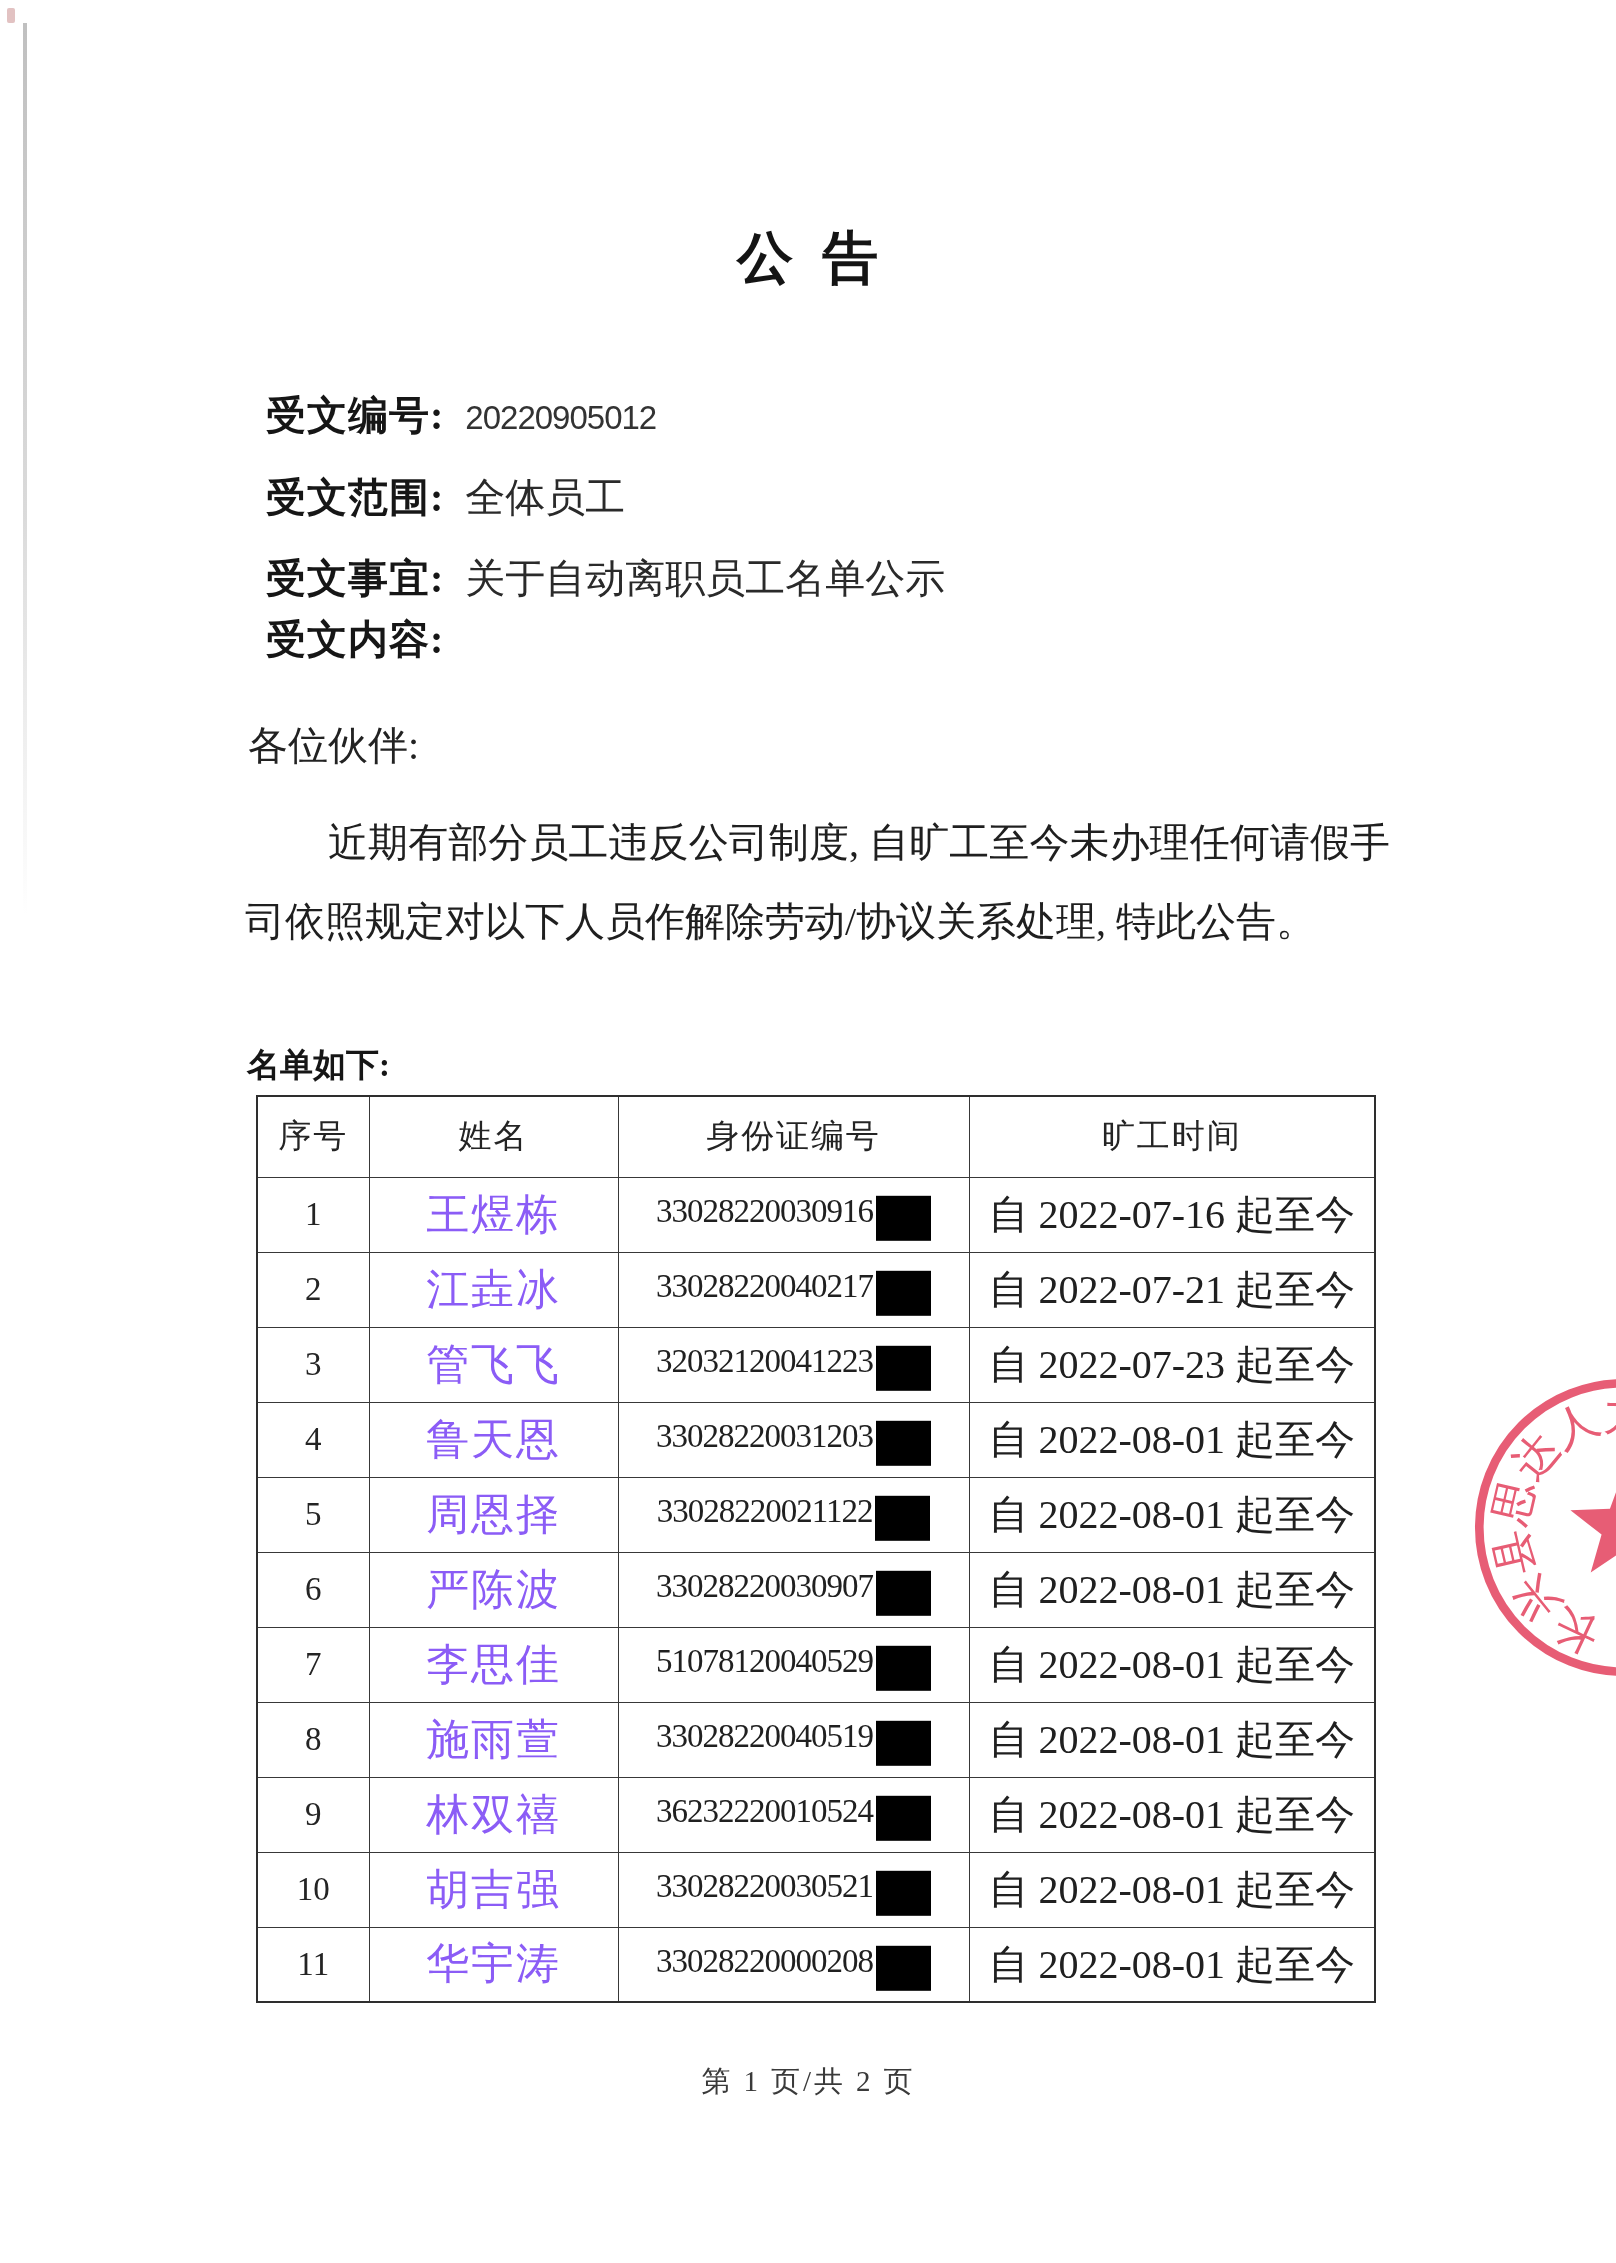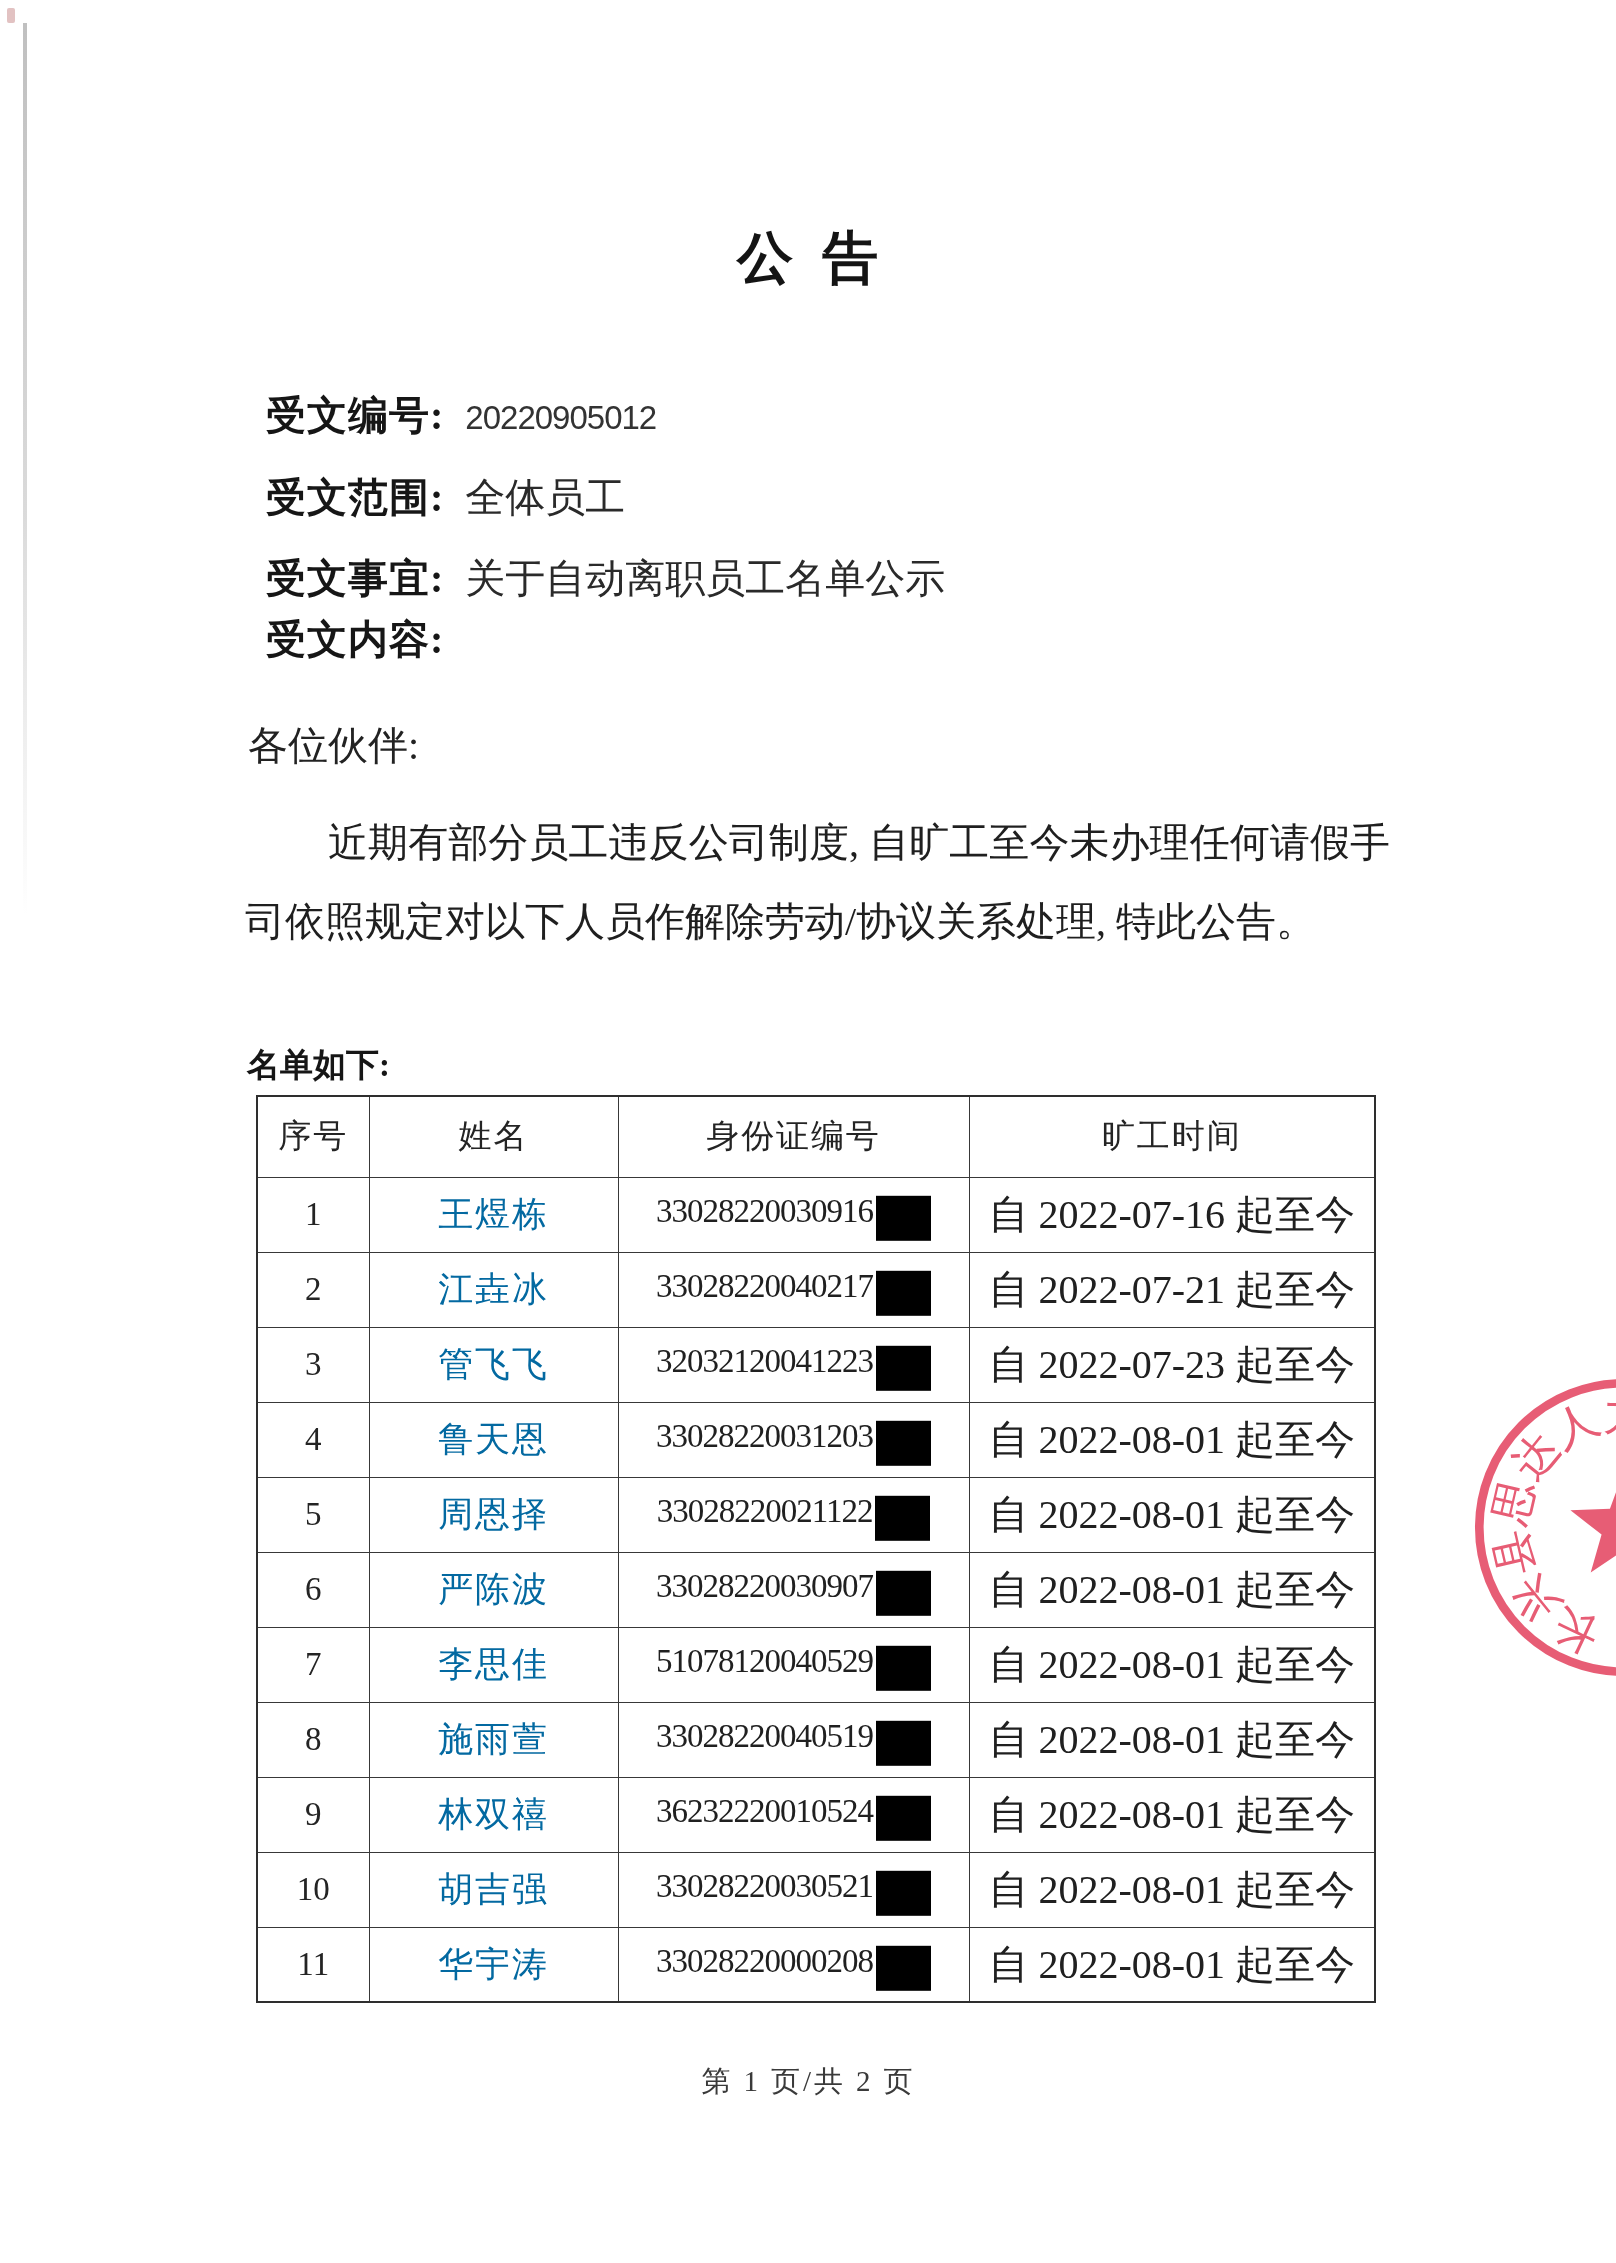--- a/index.html
+++ b/index.html
@@ -52,21 +52,21 @@
     border:2.9px solid #2e2e2e;
   }
   table.roster-tb th, table.roster-tb td {
     border:1.9px solid #383838; text-align:center; vertical-align:middle;
     padding:4px; overflow:hidden;
   }
   table.roster-tb thead tr { height:81px; }
   table.roster-tb tbody tr { height:75px; }
   th.h { font-size:33px; font-weight:400; color:#242424; letter-spacing:1.9px; }
   td.c-no { font-size:33px; color:#242424; }
-  td.c-name { font-size:35px; color:#0369a1; letter-spacing:1.9px; }
+  td.c-name { font-size:43px; color:#8b5cf6; letter-spacing:1.9px; }
   td.c-id { font-size:33px; letter-spacing:-1px; color:#202020; white-space:nowrap; }
   td.c-period { font-size:40px; color:#202020; white-space:nowrap; }
   .redaction-box {
     display:inline-block; width:55px; height:45px; background:#000;
     vertical-align:middle; margin-left:2.9px; transform:translateY(3.8px);
   }
 
   .page-footer {
     position:absolute; left:0; top:2062px; width:100%;
     text-align:center; font-size:29px; color:#3a3a3a; letter-spacing:2.9px;

